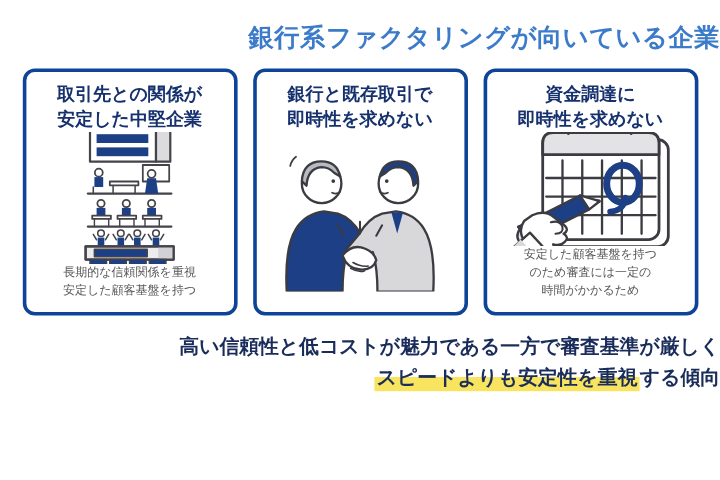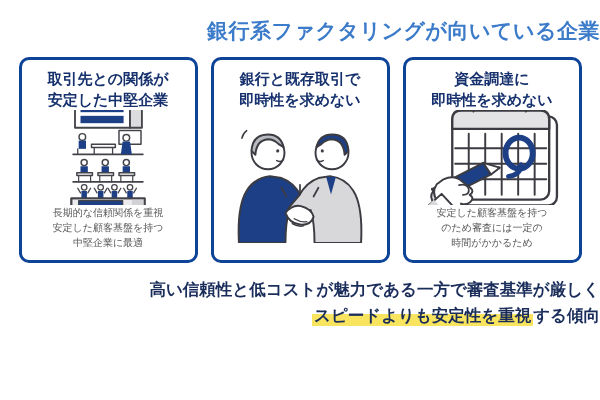--- a/index.html
+++ b/index.html
@@ -154,21 +154,20 @@
             <rect x="42" y="122" width="15" height="8" fill="#1c3f86" stroke-width="1.4"></rect>
             <rect x="60" y="122" width="15" height="8" fill="#1c3f86" stroke-width="1.4"></rect>
             <rect x="78" y="122" width="15" height="8" fill="#1c3f86" stroke-width="1.4"></rect>
             <line x1="6" y1="130.5" x2="114" y2="130.5"></line>
           </g>
         </svg>
       </div>
       <div class="card-body">
         <div>長期的な信頼関係を重視</div>
         <div>安定した顧客基盤を持つ</div>
-        <div>中堅企業に最適</div>
       </div>
     </div>
 
     <div class="card">
       <div class="card-heading">
         <span>銀行と既存取引で</span><br>
         <span>即時性を求めない</span>
       </div>
       <div class="illust">
         <svg viewBox="0 0 150 130" width="146" height="126">

